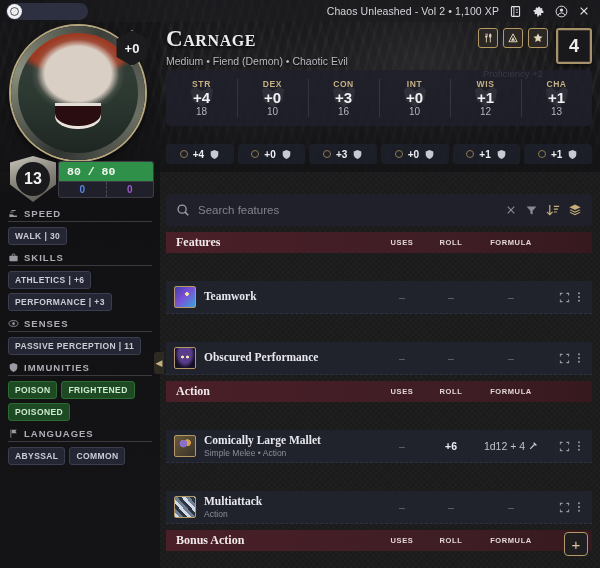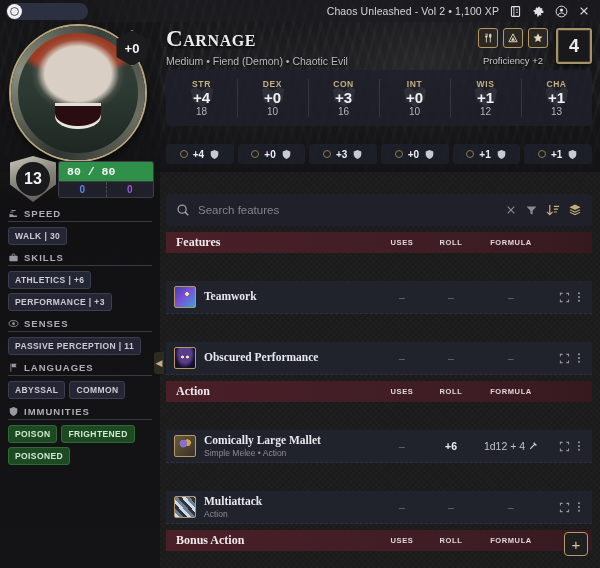--- a/index.html
+++ b/index.html
@@ -116,21 +116,21 @@
 
   
   .profbox {
     position: absolute;
     right: 8px; top: 28px;
     z-index: 12;
     display: flex;
     align-items: flex-start;
     gap: 8px;
   }
-  .prof-left { display: flex; flex-direction: column; align-items: center; gap: 7px; justify-content: space-between; }
+  .prof-left { display: flex; flex-direction: column; align-items: center; gap: 20px; justify-content: space-between; }
   .prof-icons { display: flex; gap: 5px; }
   .prof-btn {
     width: 20px; height: 20px;
     border: 1px solid #b49a62;
     border-radius: 3px;
     background: #2a2724;
     display: flex; align-items: center; justify-content: center;
     color: #e2d7bb;
     cursor: pointer;
   }
@@ -807,45 +807,45 @@
       </div>
       <div class="chips">
         <span class="chip">PASSIVE PERCEPTION | 11</span>
       </div>
     </div>
 
     <div class="sb-section">
       <div class="sb-head">
         <span class="sb-head-icon">
           <svg width="11" height="11" viewBox="0 0 16 16">
-              <path fill="currentColor" d="M3.6 2h1.1v12H3.6z"></path>
-              <path fill="currentColor" d="M5.4 2.6h7.3l-1.8 2.6 1.8 2.6H5.4z"></path>
+              <path fill="currentColor" d="M8 1.5 L13.5 3.5 V8 C13.5 11.2 11 13.6 8 14.5 C5 13.6 2.5 11.2 2.5 8 V3.5 Z"></path>
             </svg>
         </span>
-        <span class="sb-head-text">LANGUAGES</span>
+        <span class="sb-head-text">IMMUNITIES</span>
       </div>
       <div class="chips">
-        <span class="chip">ABYSSAL</span>
-        <span class="chip">COMMON</span>
+        <span class="chip green">POISON</span>
+        <span class="chip green">FRIGHTENED</span>
+        <span class="chip green">POISONED</span>
       </div>
     </div>
 
     <div class="sb-section">
       <div class="sb-head">
         <span class="sb-head-icon">
           <svg width="11" height="11" viewBox="0 0 16 16">
-              <path fill="currentColor" d="M8 1.5 L13.5 3.5 V8 C13.5 11.2 11 13.6 8 14.5 C5 13.6 2.5 11.2 2.5 8 V3.5 Z"></path>
+              <path fill="currentColor" d="M3.6 2h1.1v12H3.6z"></path>
+              <path fill="currentColor" d="M5.4 2.6h7.3l-1.8 2.6 1.8 2.6H5.4z"></path>
             </svg>
         </span>
-        <span class="sb-head-text">IMMUNITIES</span>
+        <span class="sb-head-text">LANGUAGES</span>
       </div>
       <div class="chips">
-        <span class="chip green">POISON</span>
-        <span class="chip green">FRIGHTENED</span>
-        <span class="chip green">POISONED</span>
+        <span class="chip">ABYSSAL</span>
+        <span class="chip">COMMON</span>
       </div>
     </div>
 
   </div>
 </div>
 
 <div class="sb-collapse">◀</div>
 
 <div class="searchbar">
   <span class="search-icon">

